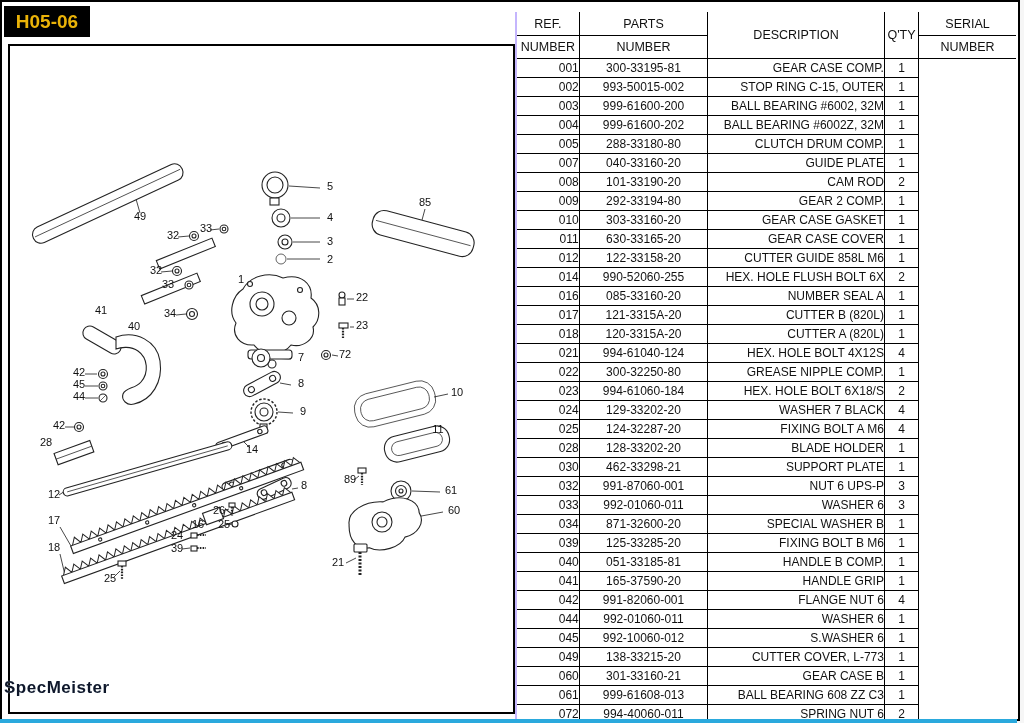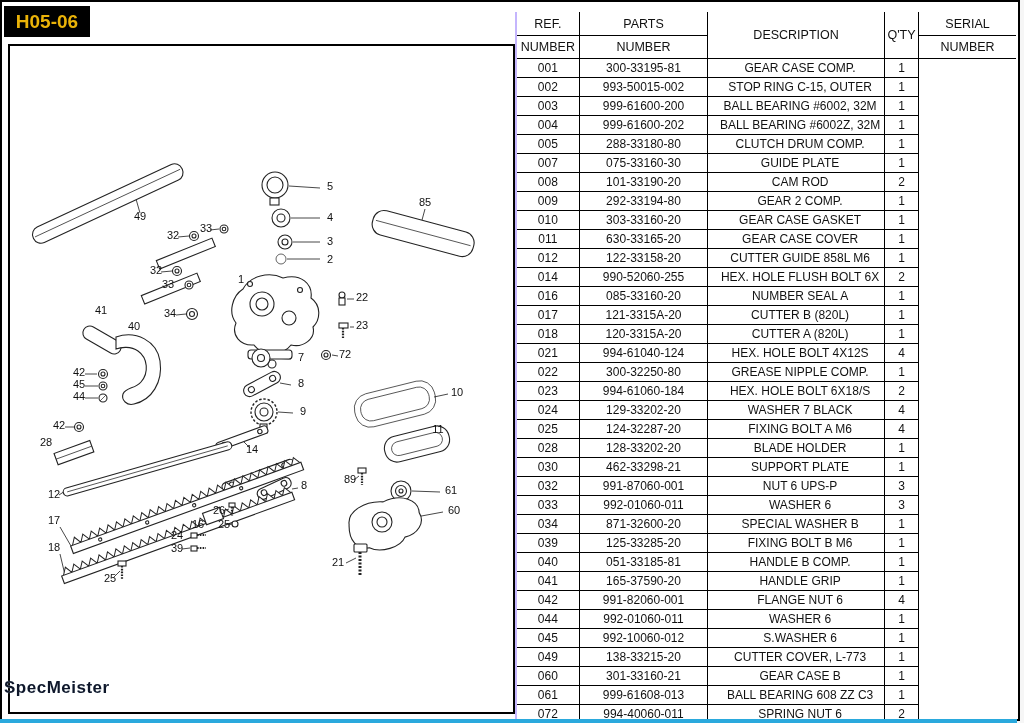--- a/index.html
+++ b/index.html
@@ -33,22 +33,22 @@
   table{border-collapse:collapse;table-layout:fixed;width:100%;height:100%;}
   th,td{padding:0;font-weight:normal;}
   thead th{font-size:12.5px;text-align:center;vertical-align:middle;
            border-left:1px solid #000;border-bottom:1.6px solid #000;}
   thead th.split{border-bottom:1px solid #000;}
   thead tr th:first-child{border-left:none;}
   tr.h1 th{height:23px;}
   tr.h2 th{height:22px;}
   tbody td{border-left:1px solid #000;border-bottom:1px solid #000;font-size:12px;height:18px;
            text-align:center;overflow:hidden;white-space:nowrap;}
-  tbody td:first-child{border-left:none;}
-  tbody td.desc{text-align:center;padding-left:8px;}
+  tbody td:first-child{border-left:none;text-align:right;}
+  tbody td.desc{text-align:right;padding-left:8px;}
   tbody td.serial{border-bottom:none;}
   tbody tr:last-child td{border-bottom:none;}
 </style>
 </head>
 <body>
 
 <div class="page">
 
   <div class="code-box">H05-06</div>
 
@@ -395,21 +395,21 @@
           </tr>
           <tr>
             <td class="ref">005</td>
             <td class="parts">288-33180-80</td>
             <td class="desc">CLUTCH DRUM COMP.</td>
             <td class="qty">1</td>
             <td class="serial"></td>
           </tr>
           <tr>
             <td class="ref">007</td>
-            <td class="parts">075-33160-30</td>
+            <td class="parts">040-33160-20</td>
             <td class="desc">GUIDE PLATE</td>
             <td class="qty">1</td>
             <td class="serial"></td>
           </tr>
           <tr>
             <td class="ref">008</td>
             <td class="parts">101-33190-20</td>
             <td class="desc">CAM ROD</td>
             <td class="qty">2</td>
             <td class="serial"></td>

